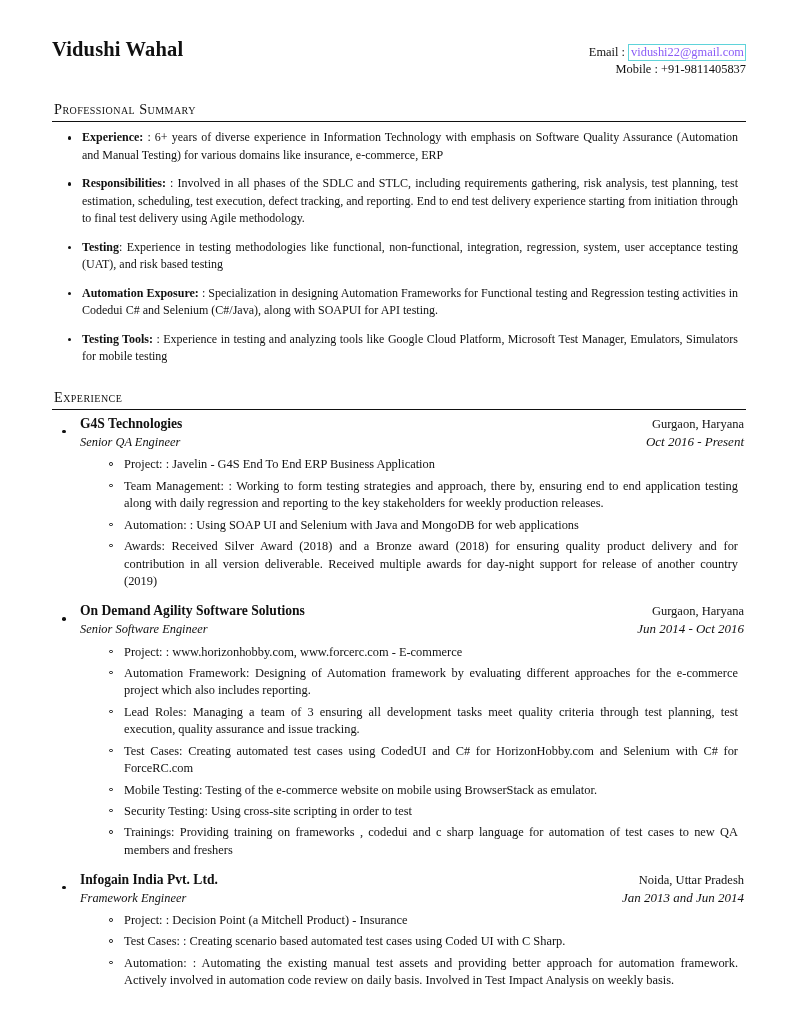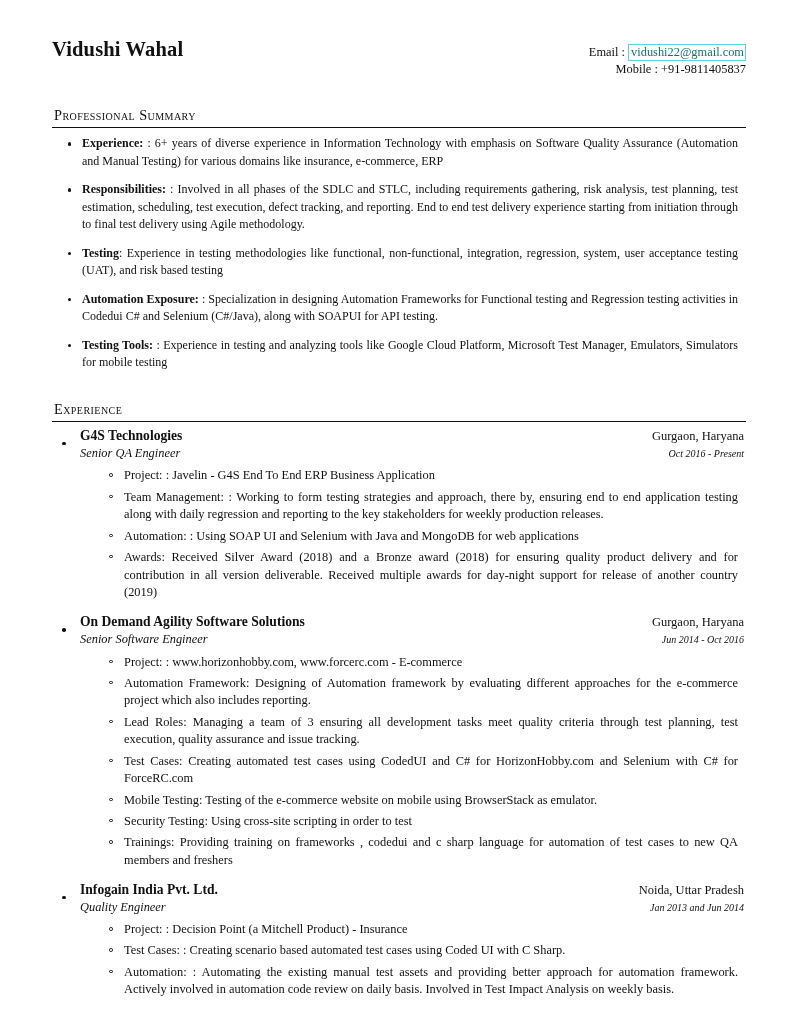--- a/index.html
+++ b/index.html
@@ -44,28 +44,28 @@
   }
   .contact-row {
     white-space: nowrap;
   }
   .contact-label { }
   .linkbox {
     display: inline-block;
     border: 1px solid #5fd3da;
     padding: 0px 1px 0px 2px;
     line-height: 1.18;
-    color: #0f766e;
+    color: #8b5cf6;
     text-decoration: none;
     vertical-align: baseline;
   }
 
   
   .section {
-    margin-top: 29px;
+    margin-top: 23px;
   }
   .section-title {
     font-variant: small-caps;
     font-size: 14.3px;
     letter-spacing: 0.45px;
     padding-left: 2px;
     padding-bottom: 2px;
   }
   .section-rule {
     border-bottom: 1.1px solid #111111;
@@ -146,21 +146,21 @@
     align-items: baseline;
     margin-top: 1px;
     gap: 36px;
   }
   .job-role {
     font-size: 12.4px;
     font-style: italic;
     line-height: 1.25;
   }
   .job-dates {
-    font-size: 10px;
+    font-size: 13px;
     font-style: italic;
     line-height: 1.25;
     white-space: nowrap;
     padding-right: 2px;
   }
 
   
   ul.level2 {
     list-style: none;
     margin: 6px 0 0 0;
@@ -260,21 +260,21 @@
             <li class=""><b>Security Testing</b><span>: Using cross-site scripting in order to test</span></li>
             <li class=""><b>Trainings</b><span>: Providing training on frameworks , codedui and c sharp language for automation of test cases to new QA members and freshers</span></li>
           </ul>
         </li>
         <li class="job">
           <div class="job-head">
             <div class="job-company">Infogain India Pvt. Ltd.</div>
             <div class="job-location">Noida, Uttar Pradesh</div>
           </div>
           <div class="job-sub">
-            <div class="job-role">Quality Engineer</div>
+            <div class="job-role">Framework Engineer</div>
             <div class="job-dates">Jan 2013 and Jun 2014</div>
           </div>
           <ul class="level2 indent-deep">
             <li class=""><b>Project:</b><span> : Decision Point (a Mitchell Product) - Insurance</span></li>
             <li class=""><b>Test Cases:</b><span> : Creating scenario based automated test cases using Coded UI with C Sharp.</span></li>
             <li class=""><b>Automation:</b><span> : Automating the existing manual test assets and providing better approach for automation framework. Actively involved in automation code review on daily basis. Involved in Test Impact Analysis on weekly basis.</span></li>
           </ul>
         </li>
       </ul>
   </div>

